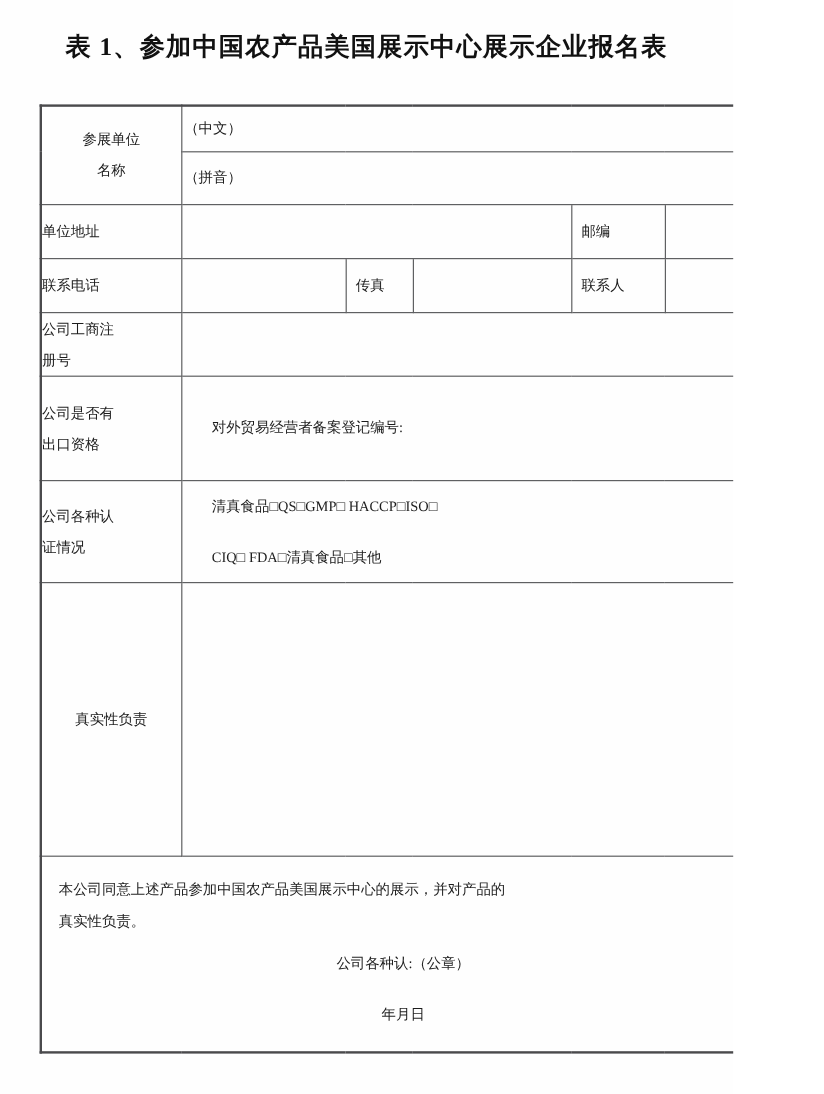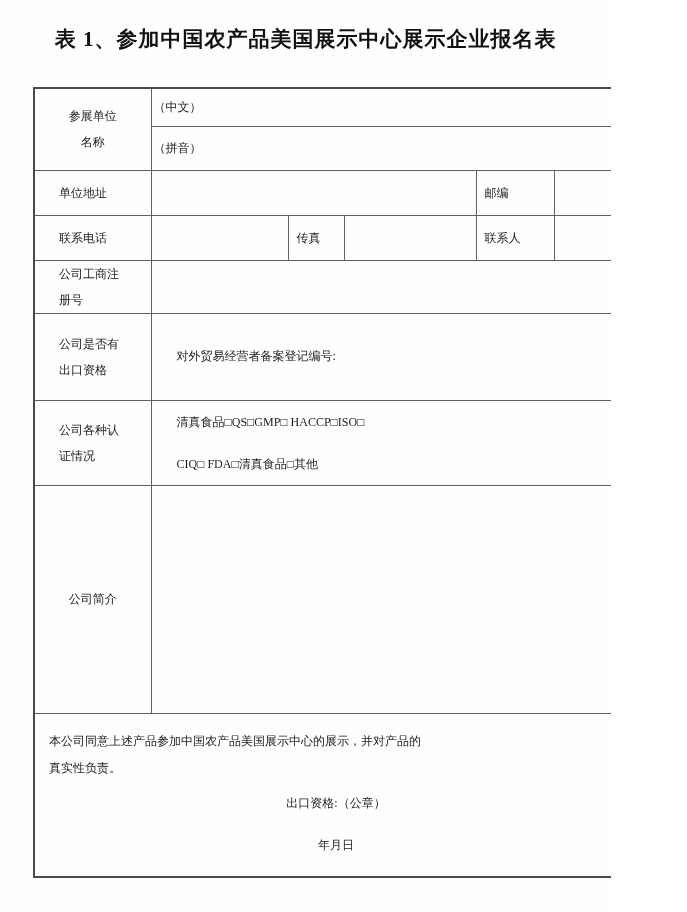--- a/index.html
+++ b/index.html
@@ -29,21 +29,21 @@
     border: 2px solid #4a4a4c;
   }
   table.form-table td {
     border: 1px solid #5f6062;
     font-size: 12px;
     color: #1c1c1c;
     vertical-align: middle;
     overflow: hidden;
   }
   .pre { white-space: pre-line; }
-  td.lbl { padding-left: 24px; line-height: 26px; }
+  td.lbl { padding-left: 0; line-height: 26px; }
   td.lbl-center { text-align: center; padding-left: 0; }
   td.lbl-sm { padding-left: 8px; }
   td.val { padding-left: 2px; }
   td.val-indent { padding-left: 25px; }
   td.val-top { vertical-align: top; }
   
   tr.r1 { height: 38px; }
   tr.r2 { height: 44px; }
   tr.r3 { height: 45px; }
   tr.r4 { height: 45px; }
@@ -126,28 +126,28 @@
     <tr class="r7">
       <td class="lbl pre">公司各种认
 证情况</td>
       <td class="val val-indent" colspan="5">
         <div class="cert-line">清真食品□QS□GMP□  HACCP□ISO□</div>
         <div class="cert-line">CIQ□  FDA□清真食品□其他</div>
       </td>
     </tr>
 
     <tr class="r8">
-      <td class="lbl lbl-center">公司简介</td>
+      <td class="lbl lbl-center">真实性负责</td>
       <td class="val" colspan="5"></td>
     </tr>
 
     <tr class="r9">
       <td class="agreement" colspan="6">
         <div class="agreement-statement pre">本公司同意上述产品参加中国农产品美国展示中心的展示，并对产品的
 真实性负责。</div>
-        <div class="agreement-signature">出口资格:（公章）</div>
+        <div class="agreement-signature">公司各种认:（公章）</div>
         <div class="agreement-date">年月日</div>
       </td>
     </tr>
   </tbody>
     </table>
 
 </div>
 
 </body></html>

